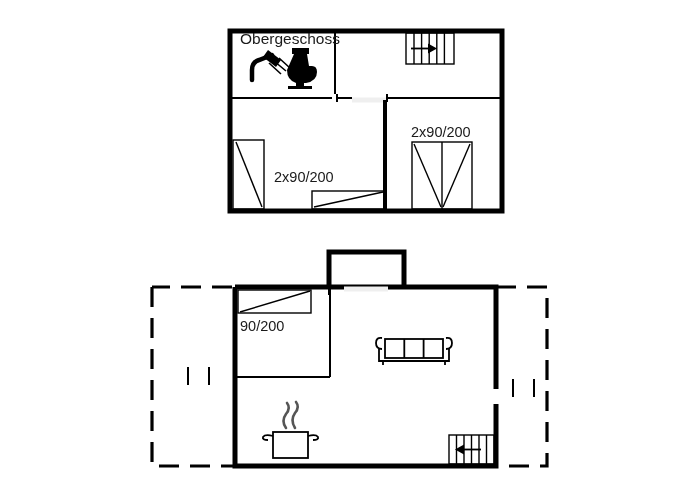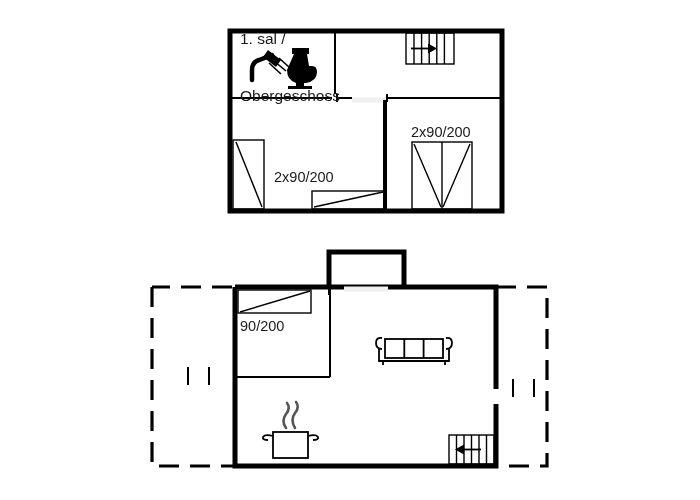--- a/index.html
+++ b/index.html
@@ -51,21 +51,20 @@
     font-size: 14.5px;
     fill: #1a1a1a;
   }
 </style>
 </head>
 <body>
 
 <div id="plan-root">
 
   <div class="plan-caption" id="upper-caption">
-    <div>1. sal /</div>
     <div>Obergeschoss</div>
   </div>
 
   <div class="plan-caption" id="lower-caption">
     
     
   </div>
 
   <svg width="700" height="500" viewBox="0 0 700 500">
 

